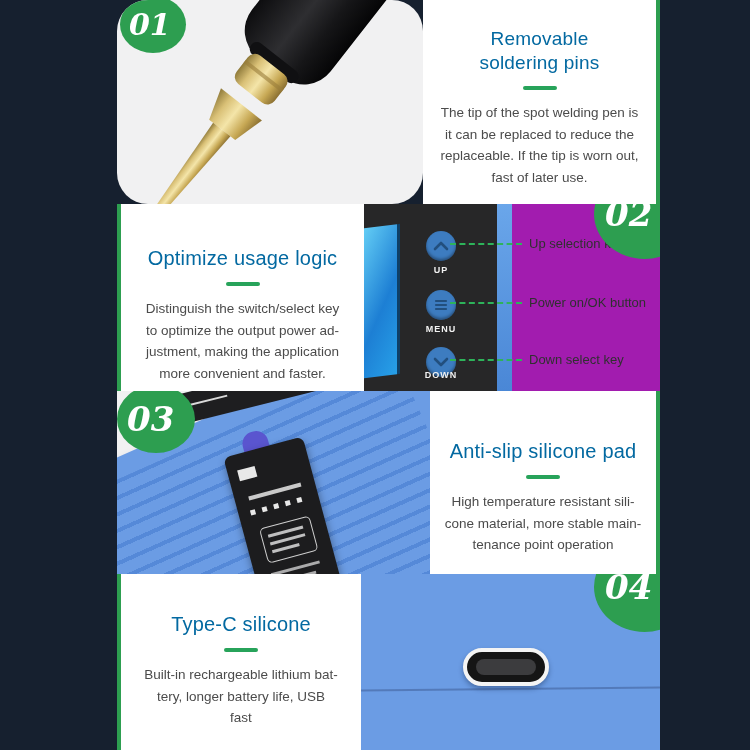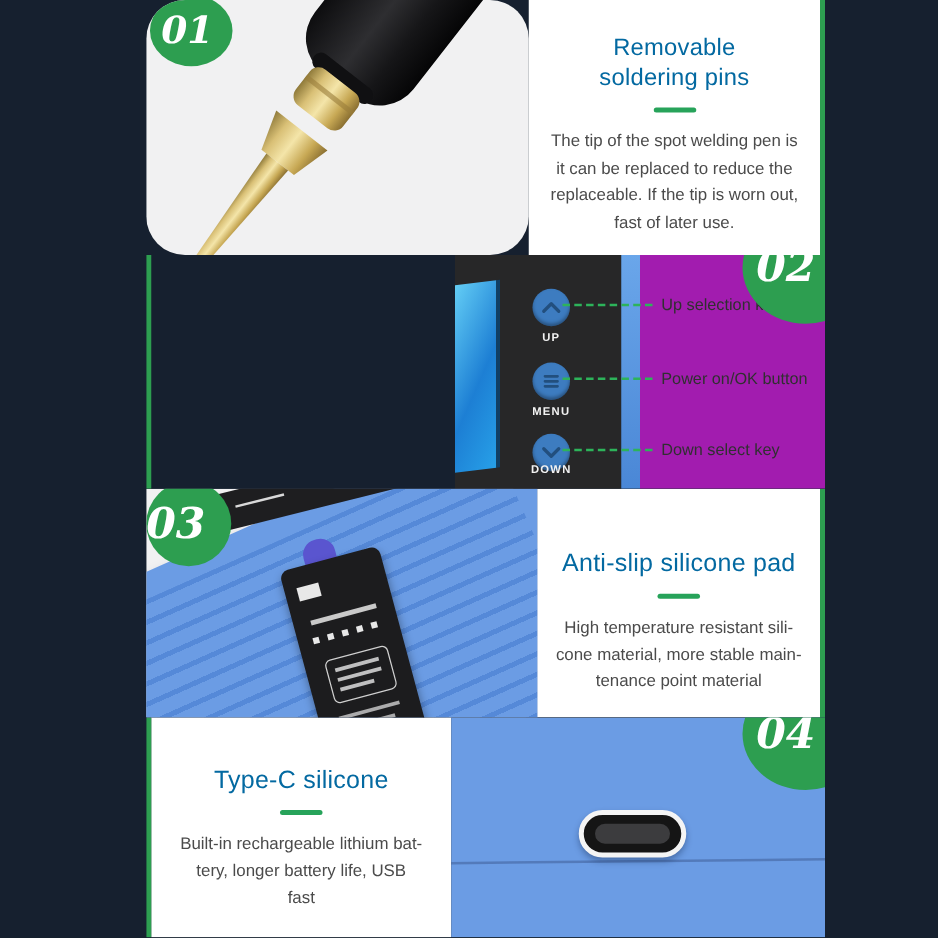--- a/index.html
+++ b/index.html
@@ -105,20 +105,30 @@
           <div class="bl">it can be replaced to reduce the</div>
           <div class="bl">replaceable. If the tip is worn out,</div>
           <div class="bl">fast of later use.</div>
         </div>
       </div>
       <div class="gstrip" style="left:539px;"></div>
     </div>
 
     <div class="sec" style="top:204px;height:187px;">
       <div class="gstrip" style="left:0;"></div>
+      <div class="panel" style="left:4px;width:243px;padding-top:42px;">
+        <div class="title">Optimize usage logic</div>
+        <div class="uline"></div>
+        <div>
+          <div class="bl">Distinguish the switch/select key</div>
+          <div class="bl">to optimize the output power ad-</div>
+          <div class="bl">justment, making the application</div>
+          <div class="bl">more convenient and faster.</div>
+        </div>
+      </div>
 
       <div class="dark-face" style="left:247px;width:133px;">
         <div class="screen"></div>
 
         <div class="devbtn" style="left:62px;top:27px;">
           <svg width="16" height="10" viewBox="0 0 16 10">
             <path d="M2 8 L8 2 L14 8" fill="none" stroke="#224f7e" stroke-width="2.6" stroke-linecap="round" stroke-linejoin="round"></path>
           </svg>
         </div>
         <div class="devkey" style="left:47px;top:61px;">UP</div>
@@ -180,31 +190,31 @@
           <div class="bmk" style="left:60px;top:58px;width:5px;height:5px;"></div>
           <div class="bbox" style="left:16px;top:78px;width:50px;height:34px;">
             <div class="bmk" style="left:6px;top:7px;width:36px;height:3px;opacity:.8;"></div>
             <div class="bmk" style="left:6px;top:15px;width:36px;height:3px;opacity:.8;"></div>
             <div class="bmk" style="left:6px;top:23px;width:28px;height:3px;opacity:.8;"></div>
           </div>
           <div class="bmk" style="left:16px;top:124px;width:50px;height:3px;opacity:.7;"></div>
           <div class="bmk" style="left:16px;top:133px;width:44px;height:3px;opacity:.7;"></div>
 
         </div>
-        <div class="badge" style="left:0px;top:-6px;width:68px;height:68px;font-size:34px;">
+        <div class="badge" style="left:0px;top:-6px;width:68px;height:68px;font-size:34px;padding-left:10px;">
           <span>03</span>
         </div>
       </div>
       <div class="panel" style="left:313px;width:226px;padding-top:48px;">
         <div class="title">Anti-slip silicone pad</div>
         <div class="uline"></div>
         <div>
           <div class="bl">High temperature resistant sili-</div>
           <div class="bl">cone material, more stable main-</div>
-          <div class="bl">tenance point material</div>
+          <div class="bl">tenance point operation</div>
         </div>
       </div>
       <div class="gstrip" style="left:539px;"></div>
     </div>
 
     <div class="sec" style="top:574px;height:176px;">
       <div class="gstrip" style="left:0;"></div>
       <div class="panel" style="left:4px;width:240px;padding-top:38px;">
         <div class="title">Type-C silicone</div>
         <div class="uline"></div>

